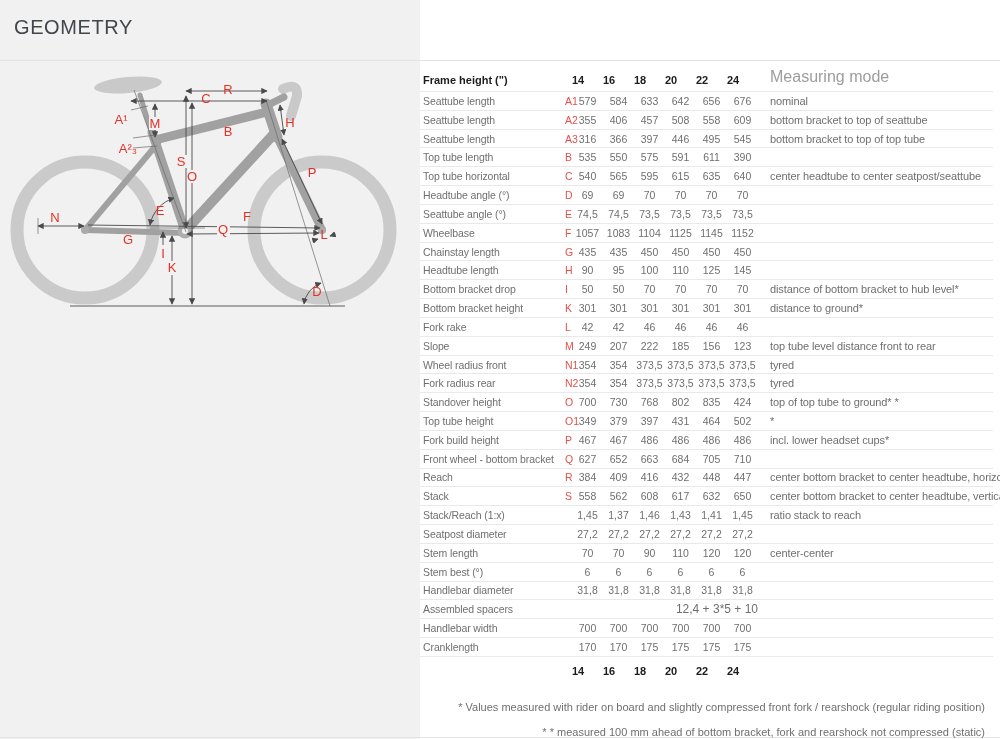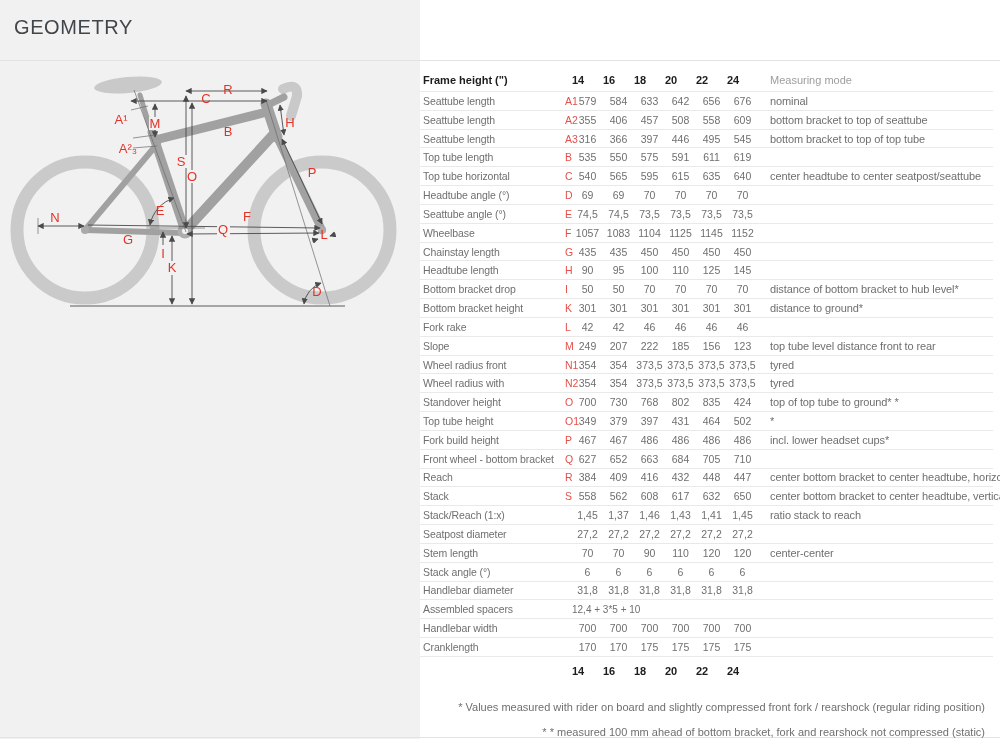--- a/index.html
+++ b/index.html
@@ -15,25 +15,25 @@
   .lblbg{fill:#f1f1f2;}
   #info-note{position:absolute;left:20px;top:376px;width:382px;text-align:center;font-size:11.5px;color:#6e6e6e;line-height:15px;}
   #geo-table{position:absolute;left:420px;top:60px;width:573px;}
   .trow,#thead,#tfoot{display:grid;grid-template-columns:133px 19px repeat(6,31px) 12px 1fr;box-sizing:border-box;}
   #thead{height:32px;align-items:end;padding-bottom:5px;border-bottom:1px solid #e9e9e9;}
   .trow{height:18.83px;align-items:center;border-bottom:1px solid #e9e9e9;}
   #tfoot{height:29px;align-items:center;}
   .c-name{padding-left:3px;font-size:10.5px;color:#6f6f6f;white-space:nowrap;letter-spacing:-.1px;}
   .c-code{font-size:10.5px;color:#e4504a;padding-left:4px;margin-left:8px;}
   .c-val{font-size:10.5px;color:#6f6f6f;text-align:center;}
-  .c-span{grid-column:3 / span 6;font-size:10px;color:#6f6f6f;text-align:left;}
+  .c-span{grid-column:3 / span 6;font-size:12px;color:#6f6f6f;text-align:right;}
   .c-mode{font-size:11px;color:#6f6f6f;white-space:nowrap;letter-spacing:-.1px;overflow:visible;}
   .h-name{grid-column:1 / span 2;font-size:11px;font-weight:bold;color:#1d1d1b;padding-left:3px;white-space:nowrap;}
   .h-size,.f-size{font-size:11px;font-weight:bold;color:#1d1d1b;text-align:left;}
-  .h-mode{font-size:11px;color:#9d9d9c;white-space:nowrap;}
+  .h-mode{font-size:16px;color:#9d9d9c;white-space:nowrap;}
   #footnotes{margin-top:9px;text-align:right;padding-right:8px;}
   .fn{font-size:11px;color:#6f6f6f;line-height:25px;white-space:nowrap;}
 </style>
 </head>
 <body>
 
 <div id="app">
   <div id="left-panel"></div>
   <div id="page-title">GEOMETRY</div>
   <div class="hline" style="top:60px;"></div>
@@ -170,21 +170,21 @@
           <div class="c-mode">bottom bracket to top of top tube</div>
         </div>
         <div class="trow">
           <div class="c-name">Top tube length</div>
           <div class="c-code">B</div>
           <div class="c-val">535</div>
           <div class="c-val">550</div>
           <div class="c-val">575</div>
           <div class="c-val">591</div>
           <div class="c-val">611</div>
-          <div class="c-val">619</div>
+          <div class="c-val">390</div>
           <div class=""></div>
           <div class="c-mode"></div>
         </div>
         <div class="trow">
           <div class="c-name">Top tube horizontal</div>
           <div class="c-code">C</div>
           <div class="c-val">540</div>
           <div class="c-val">565</div>
           <div class="c-val">595</div>
           <div class="c-val">615</div>
@@ -307,21 +307,21 @@
           <div class="c-val">354</div>
           <div class="c-val">354</div>
           <div class="c-val">373,5</div>
           <div class="c-val">373,5</div>
           <div class="c-val">373,5</div>
           <div class="c-val">373,5</div>
           <div class=""></div>
           <div class="c-mode">tyred</div>
         </div>
         <div class="trow">
-          <div class="c-name">Wheel radius with</div>
+          <div class="c-name">Fork radius rear</div>
           <div class="c-code">N2</div>
           <div class="c-val">354</div>
           <div class="c-val">354</div>
           <div class="c-val">373,5</div>
           <div class="c-val">373,5</div>
           <div class="c-val">373,5</div>
           <div class="c-val">373,5</div>
           <div class=""></div>
           <div class="c-mode">tyred</div>
         </div>
@@ -427,21 +427,21 @@
           <div class="c-val">70</div>
           <div class="c-val">70</div>
           <div class="c-val">90</div>
           <div class="c-val">110</div>
           <div class="c-val">120</div>
           <div class="c-val">120</div>
           <div class=""></div>
           <div class="c-mode">center-center</div>
         </div>
         <div class="trow">
-          <div class="c-name">Stack angle (°)</div>
+          <div class="c-name">Stem best (°)</div>
           <div class="c-code"></div>
           <div class="c-val">6</div>
           <div class="c-val">6</div>
           <div class="c-val">6</div>
           <div class="c-val">6</div>
           <div class="c-val">6</div>
           <div class="c-val">6</div>
           <div class=""></div>
           <div class="c-mode"></div>
         </div>

